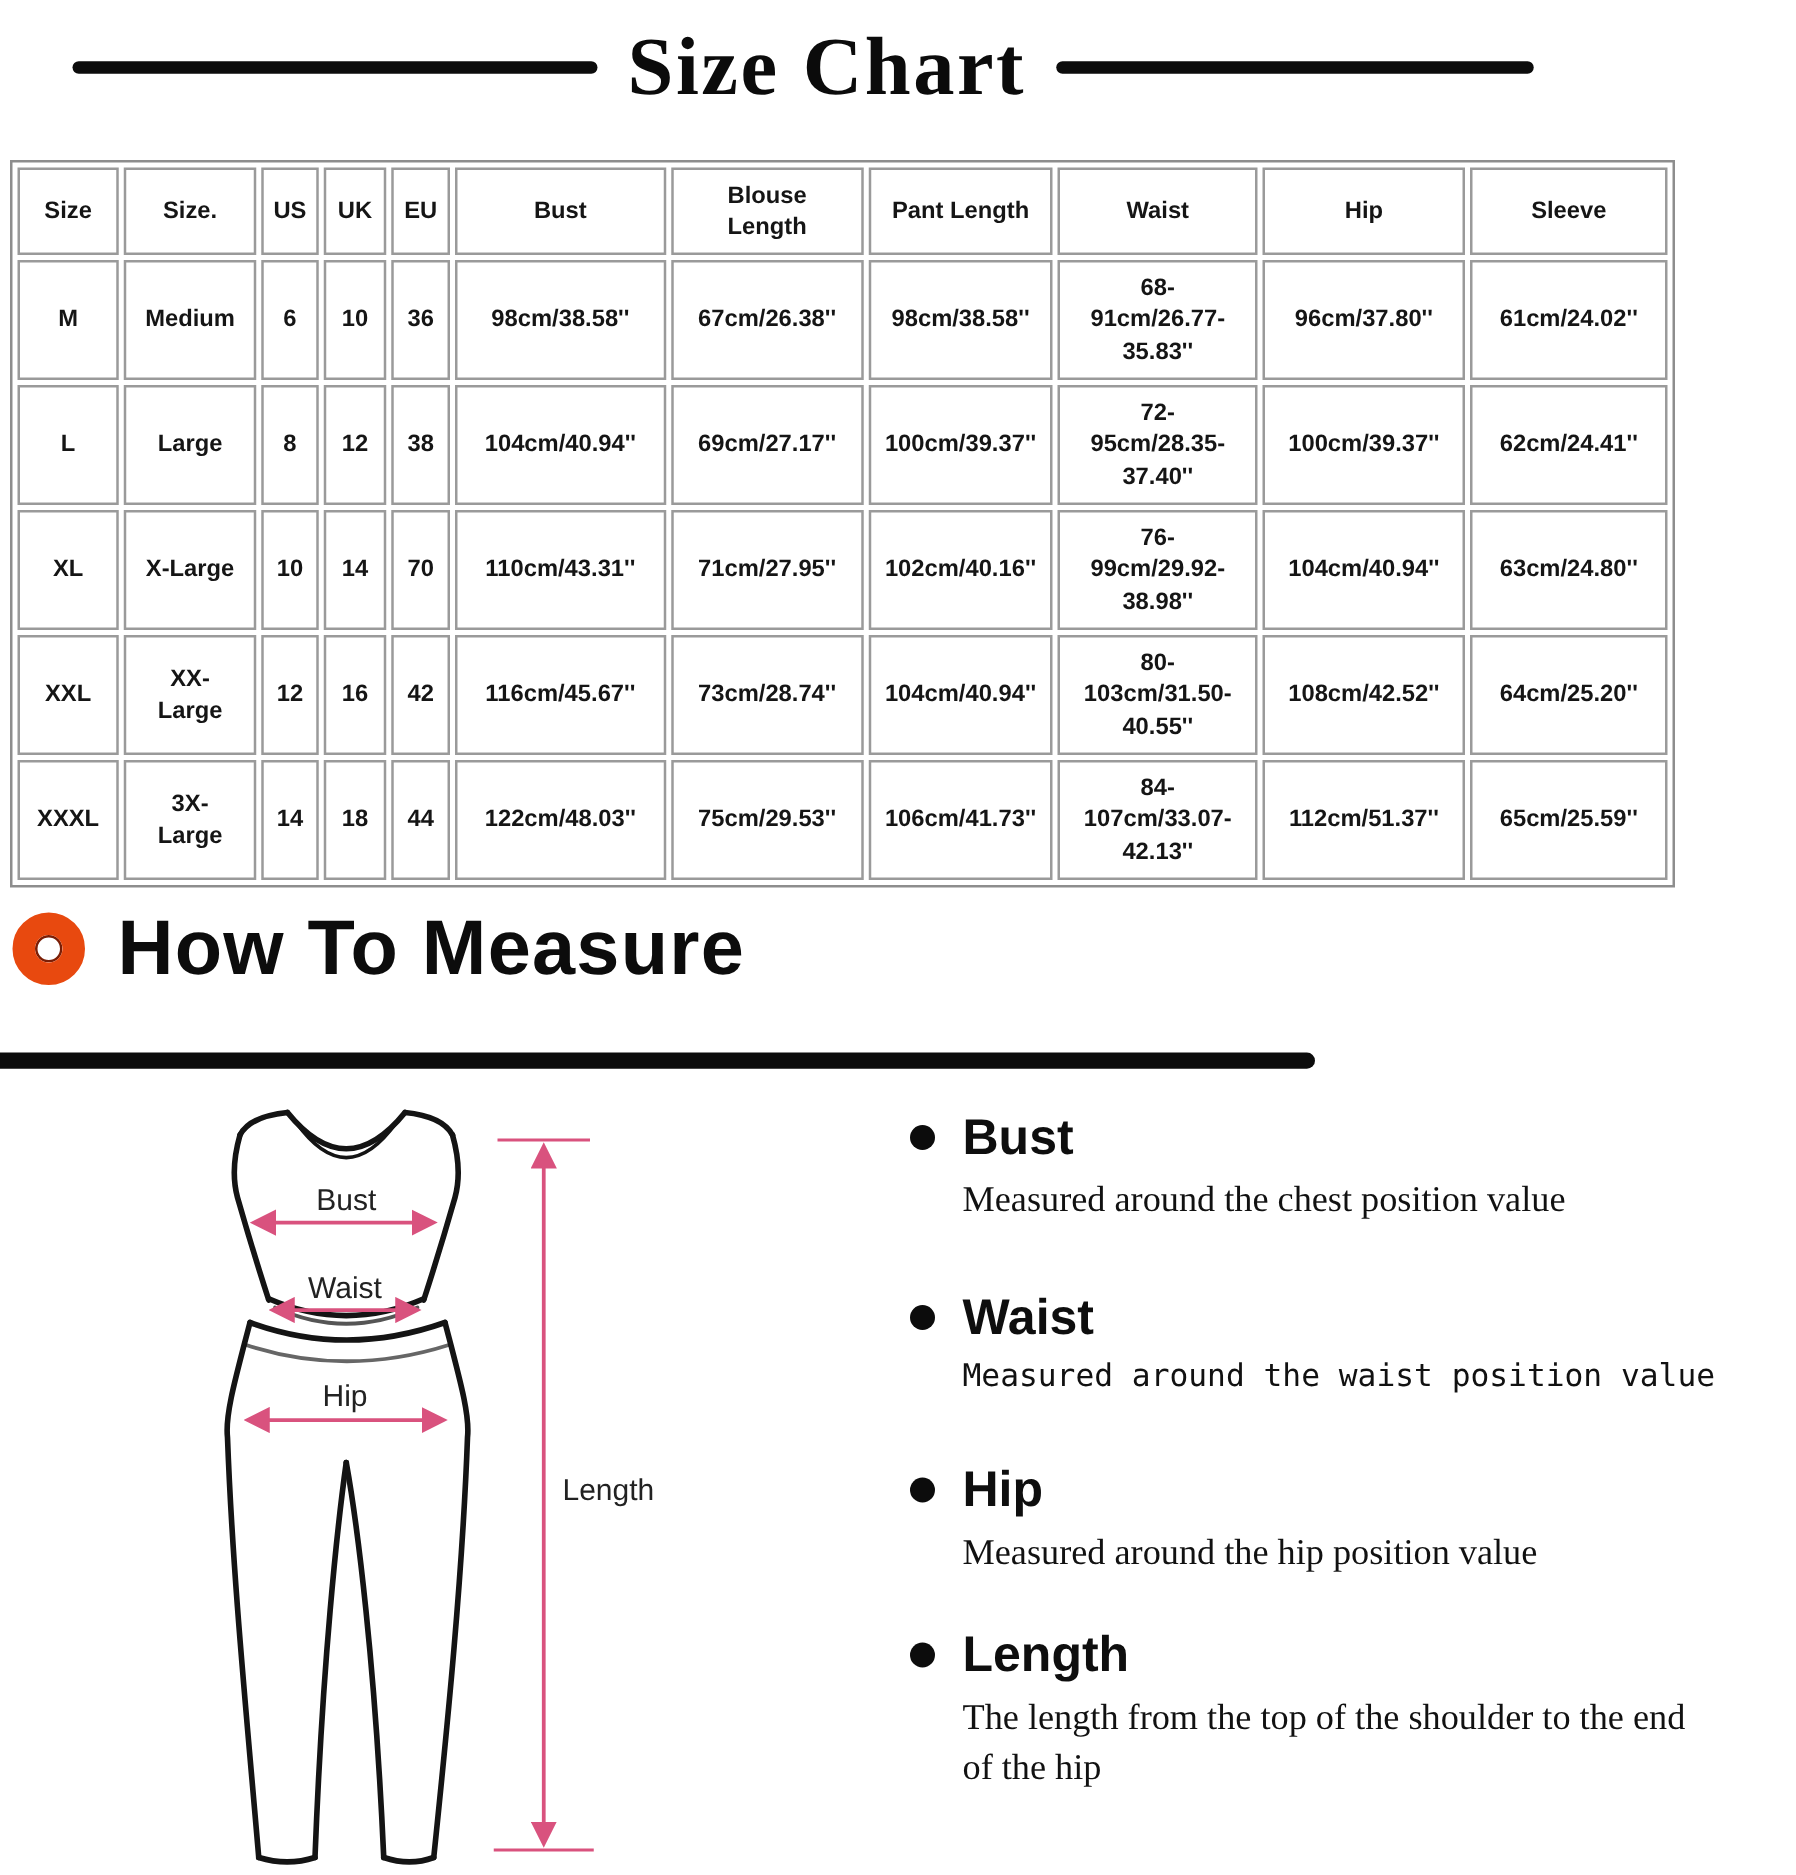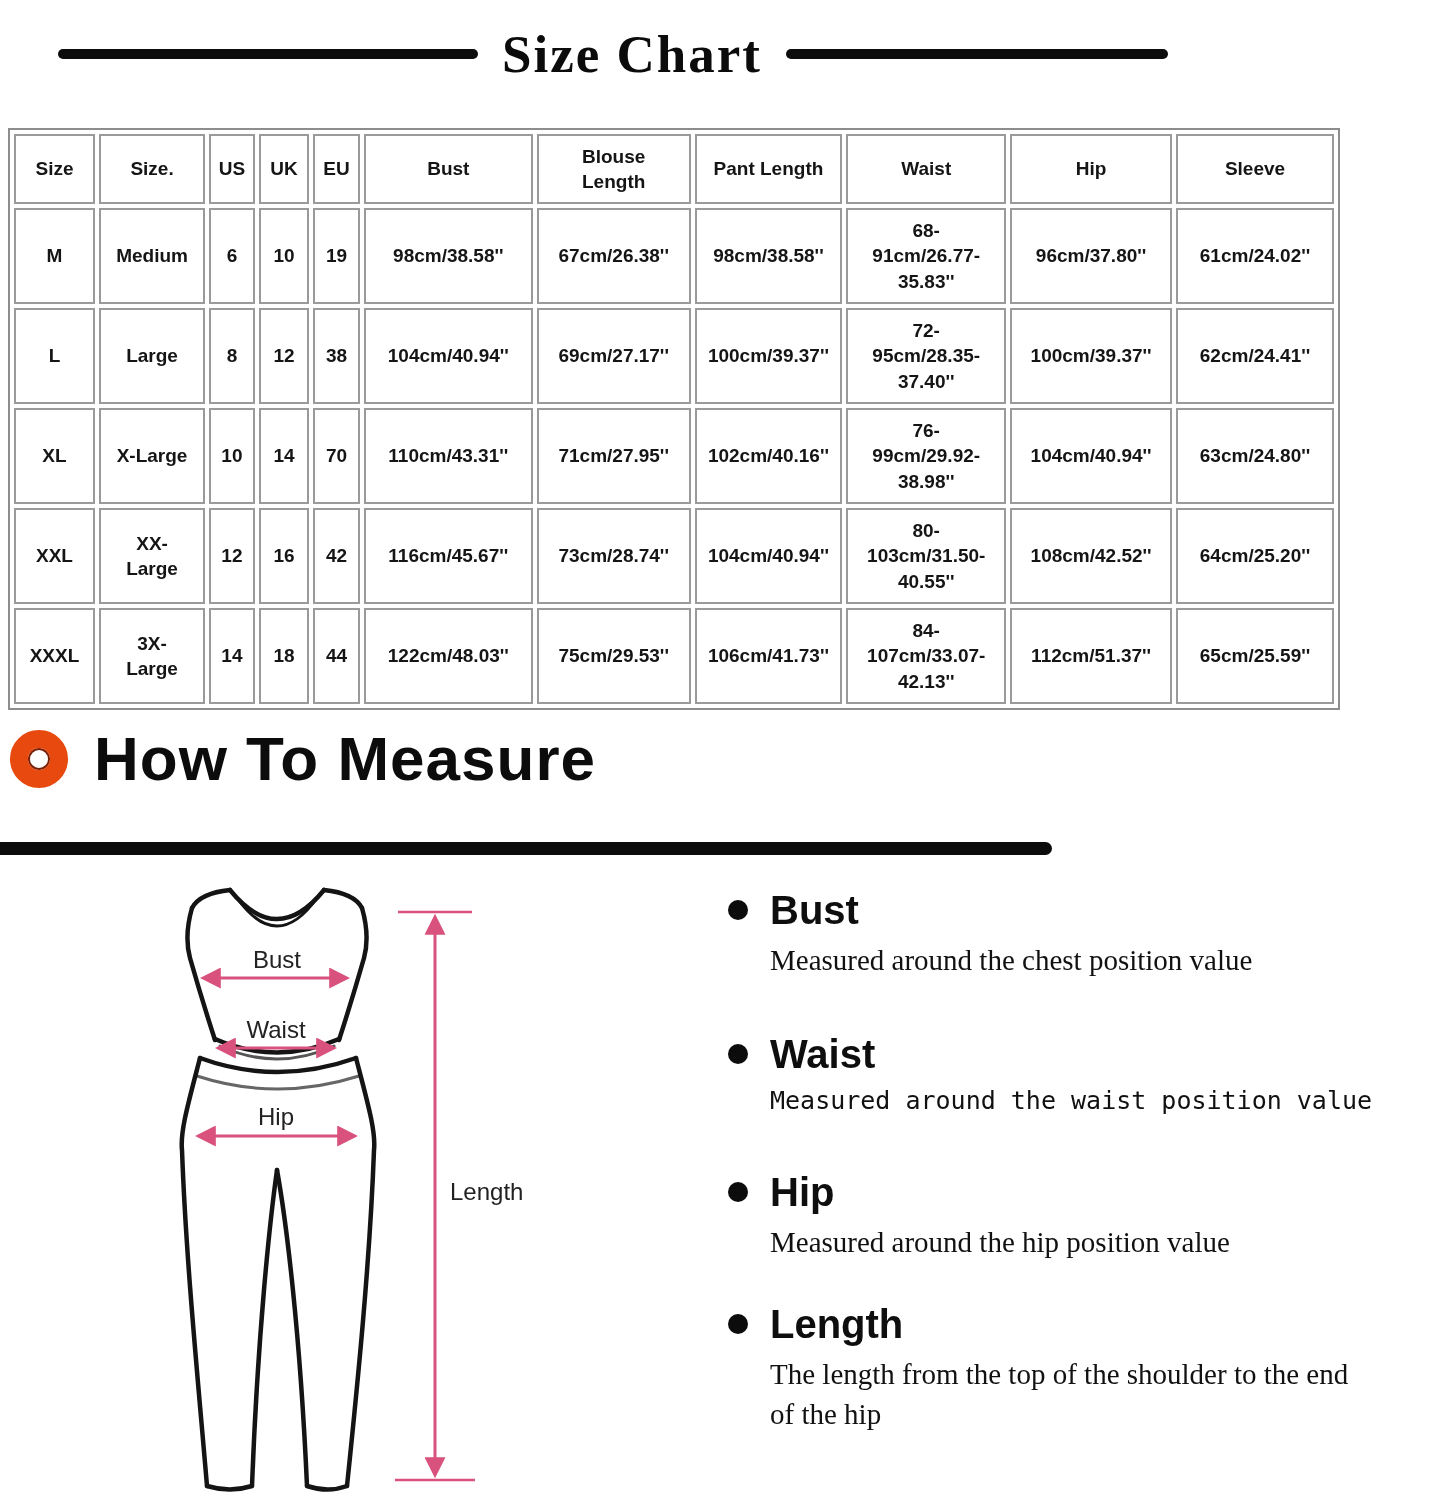--- a/index.html
+++ b/index.html
@@ -6,21 +6,21 @@
   .page{position:relative;width:1437px;height:1500px;background:#fff;overflow:hidden;
         font-family:"Liberation Sans",sans-serif;color:#1a1a1a;}
 
   
   .title-row{position:absolute;top:0;left:0;width:1437px;height:108px;
              display:flex;align-items:center;}
   .bar{height:10px;background:#0c0c0c;border-radius:5px;flex:none;}
   .bar-left{width:420px;margin-left:58px;}
   .bar-right{width:382px;}
   .title-row h1{flex:none;margin:0 24px;font-family:"Liberation Serif",serif;
-                font-weight:700;font-size:53px;letter-spacing:2px;color:#0b0b0b;
+                font-weight:700;font-size:66px;letter-spacing:2px;color:#0b0b0b;
                 line-height:1;}
 
   
   table.size{position:absolute;left:8px;top:128px;width:1332px;table-layout:fixed;
              border-collapse:separate;border-spacing:4px;border:2px solid #8d8d8d;
              background:#fff;}
   table.size th,table.size td{border:2px solid #9a9a9a;background:#fff;
              text-align:center;vertical-align:middle;font-weight:700;font-size:19px;
              line-height:1.32;color:#151515;white-space:pre-line;padding:2px 3px;}
   table.size thead tr{height:70px;}
@@ -95,21 +95,21 @@
           <th>Hip</th>
           <th>Sleeve</th>
         </tr>
     </thead>
     <tbody>
         <tr>
           <td>M</td>
           <td>Medium</td>
           <td>6</td>
           <td>10</td>
-          <td>19</td>
+          <td>36</td>
           <td>98cm/38.58''</td>
           <td>67cm/26.38''</td>
           <td>98cm/38.58''</td>
           <td>68-
 91cm/26.77-
 35.83''</td>
           <td>96cm/37.80''</td>
           <td>61cm/24.02''</td>
         </tr>
         <tr>

